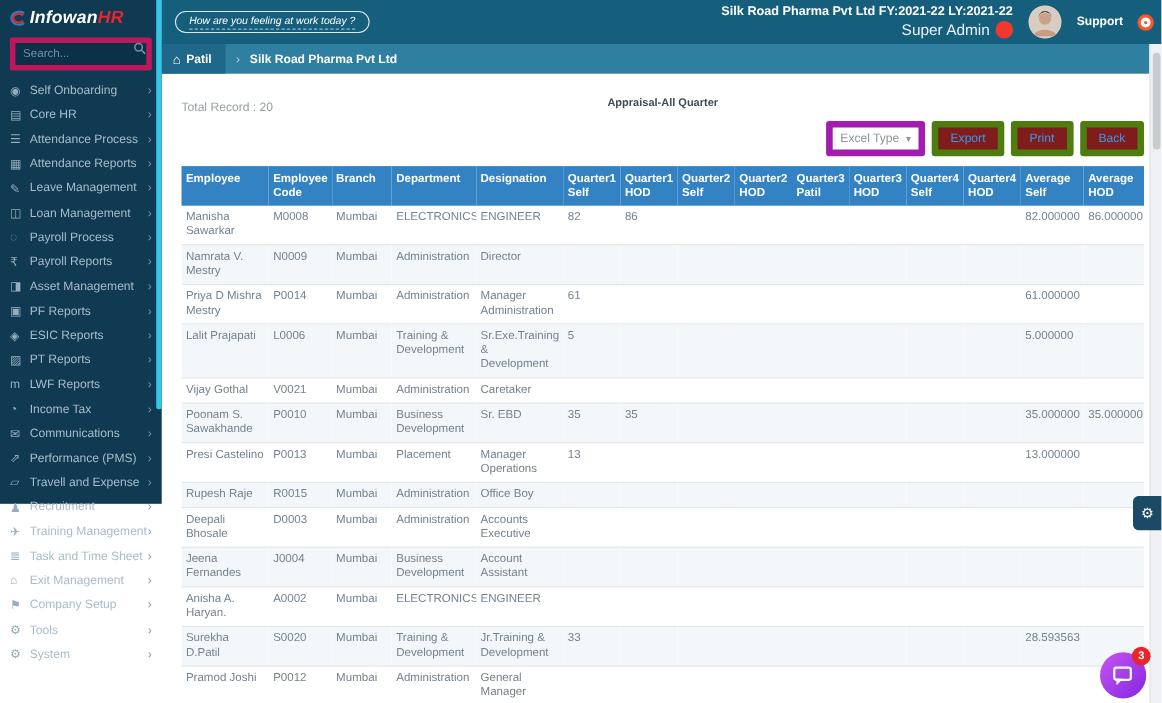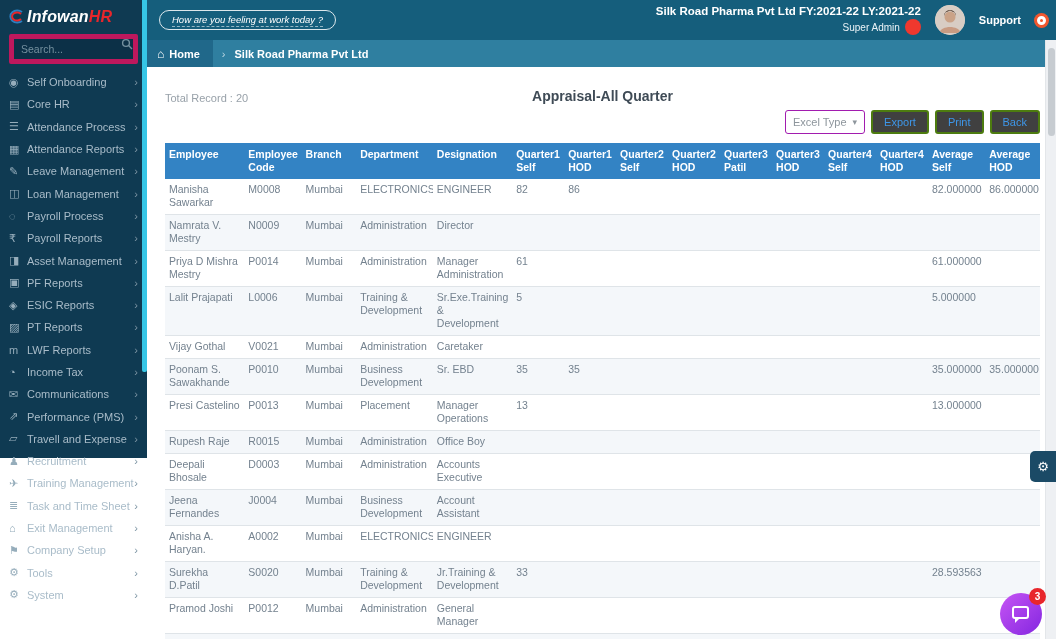--- a/index.html
+++ b/index.html
@@ -29,40 +29,40 @@
   .mi-chev { color:#7d95a4; font-size:11px; }
   .side-thumb { position:absolute; top:0; right:0; width:5px; height:372px; background:#36c6e6; border-radius:0 0 2px 2px; cursor:pointer; }
   
   .main { position:absolute; left:147px; top:0; right:0; bottom:0; background:#fff; }
   .topbar { height:40px; background:#155e7c; display:flex; align-items:center; padding:0 6px 0 12px; }
   .mood-pill { border:1px solid rgba(255,255,255,.85); border-radius:12px; padding:3px 12px 4px 12px; color:#fff; font-size:9.5px; font-style:italic; cursor:pointer; white-space:nowrap; }
   .mood-pill span { border-bottom:1px dashed rgba(255,255,255,.55); padding-bottom:1px; }
   .top-right { margin-left:auto; display:flex; align-items:center; gap:14px; }
   .company-block { text-align:right; color:#fff; }
   .company { font-weight:bold; font-size:11.5px; white-space:nowrap; }
-  .role-row { font-size:10px; color:#eaf2f6; display:flex; justify-content:flex-end; align-items:center; gap:5px; margin-top:2px; }
+  .role-row { font-size:14px; color:#eaf2f6; display:flex; justify-content:flex-end; align-items:center; gap:5px; margin-top:2px; }
   .red-dot { width:16px; height:16px; border-radius:50%; background:#f0382e; flex:none; cursor:pointer; }
   .avatar { width:30px; height:30px; border-radius:50%; overflow:hidden; flex:none; cursor:pointer; background:#d8cdc4; }
   .support { color:#fff; font-weight:bold; font-size:11px; cursor:pointer; }
   .power { width:9px; height:9px; border-radius:50%; background:#f2572e; border:3px solid #fff; box-shadow:0 0 0 3px #f2572e; margin:0 4px 0 2px; cursor:pointer; flex:none; }
   .breadcrumb { height:27px; background:#2f7fa0; margin-right:11px; display:flex; align-items:center; font-size:11px; color:#fff; }
   .crumb-home { background:#20688a; height:100%; display:flex; align-items:center; gap:5px; padding:0 13px 0 10px; font-weight:bold; cursor:pointer; }
   .home-ico { font-size:12px; line-height:1; }
   .crumb-sep { margin:0 9px; color:#bcd7e3; }
   .crumb-cur { font-weight:bold; }
   
   .content { padding:21px 16px 0 18px; }
   .meta-row { position:relative; height:15px; }
   .total { color:#98a1a9; font-size:11px; }
-  .title { position:absolute; left:0; right:0; top:0; text-align:center; color:#3f4b56; font-weight:bold; font-size:14px; }
+  .title { position:absolute; left:0; right:0; top:0; text-align:center; color:#3f4b56; font-weight:bold; font-size:10px; }
   .controls { display:flex; justify-content:flex-end; gap:6px; margin-top:7px; }
-  .select { border:1px solid #a21caf; border-radius:3px; color:#8d959c; font-size:11px; padding:4px 7px; display:flex; align-items:center; gap:6px; background:#fff; cursor:pointer; }
+  .select { border:6px solid #a21caf; border-radius:3px; color:#8d959c; font-size:11px; padding:4px 7px; display:flex; align-items:center; gap:6px; background:#fff; cursor:pointer; }
   .caret { font-size:9px; color:#8d959c; }
   .controls button {
-    border:2px solid #4d7c0f; color:#3e96e8; background:#404040; border-radius:3px;
+    border:6px solid #4d7c0f; color:#3e96e8; background:#7f1d1d; border-radius:3px;
     font-size:11px; padding:4px 11px; cursor:pointer; font-family:"Liberation Sans","DejaVu Sans",sans-serif;text-align:center;
   }
   table { width:100%; border-collapse:collapse; table-layout:fixed; margin-top:9px; }
   thead th { background:#3383c4; color:#fff; font-size:10.5px; font-weight:bold; text-align:left; padding:5px 4px; vertical-align:top; line-height:13px; }
   tbody td { font-size:10.5px; color:#74828f; padding:4px 4px 5px 4px; vertical-align:top; line-height:13px; border-bottom:1px solid #dfe4e8; overflow:hidden; }
   tbody tr { background:#fff; }
   tbody tr:nth-child(even) { background:#f4f7fa; }
   
   .vscroll { position:absolute; top:40px; right:0; width:11px; bottom:0; background:#eef0f3; border-left:1px solid #e3e6e9; z-index:2; cursor:pointer; }
   .vthumb { position:absolute; top:8px; left:2px; width:7px; height:88px; border-radius:4px; background:#c7ccd1; }
@@ -236,21 +236,21 @@
         </svg>
       </div>
       <span class="support">Support</span>
       <span class="power"></span>
     </div>
   </div>
 
   <div class="breadcrumb">
     <span class="crumb-home">
       <span class="home-ico">⌂</span>
-      <span>Home</span>
+      <span>Patil</span>
     </span>
     <span class="crumb-sep">›</span>
     <span class="crumb-cur">Silk Road Pharma Pvt Ltd</span>
   </div>
 
   <div class="content">
     <div class="meta-row">
       <span class="total">Total Record : 20</span>
       <span class="title">Appraisal-All Quarter</span>
     </div>

